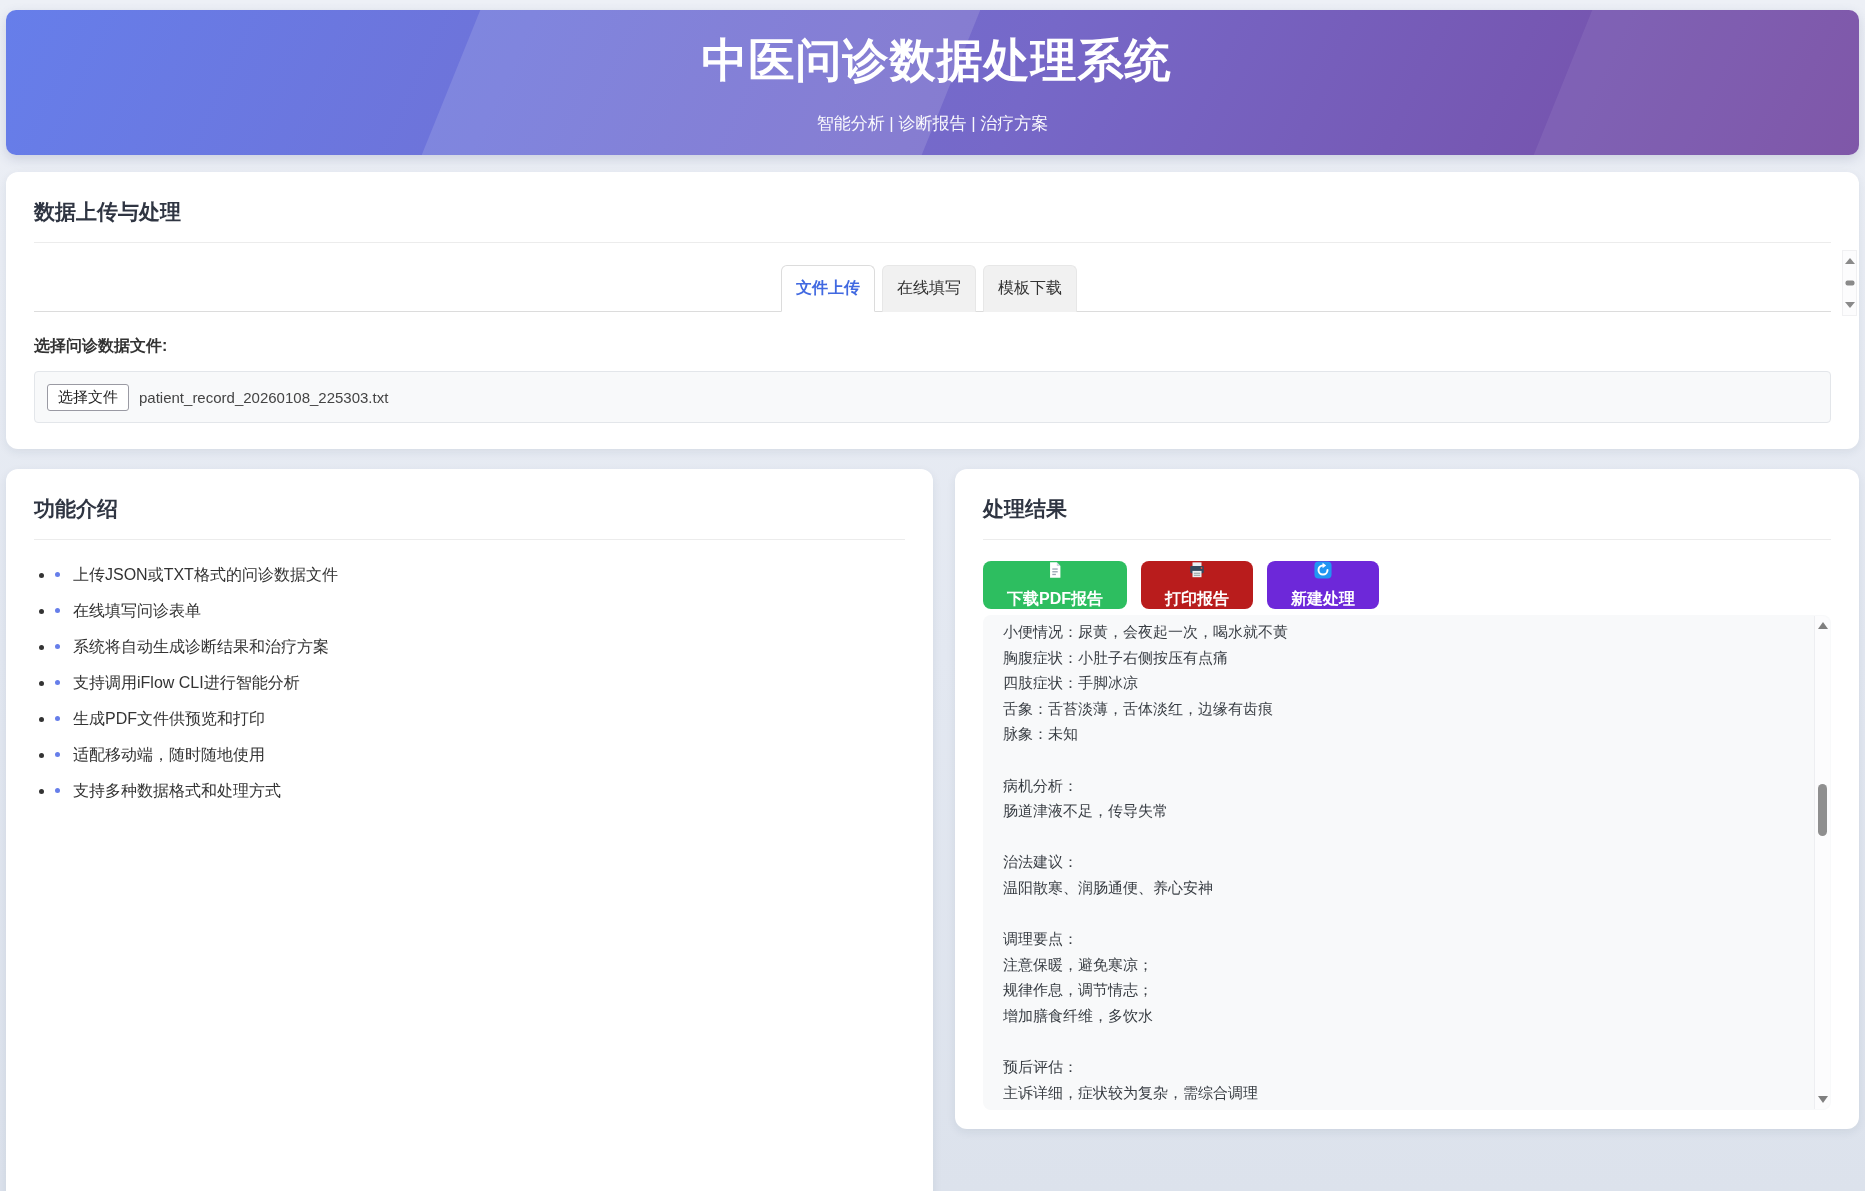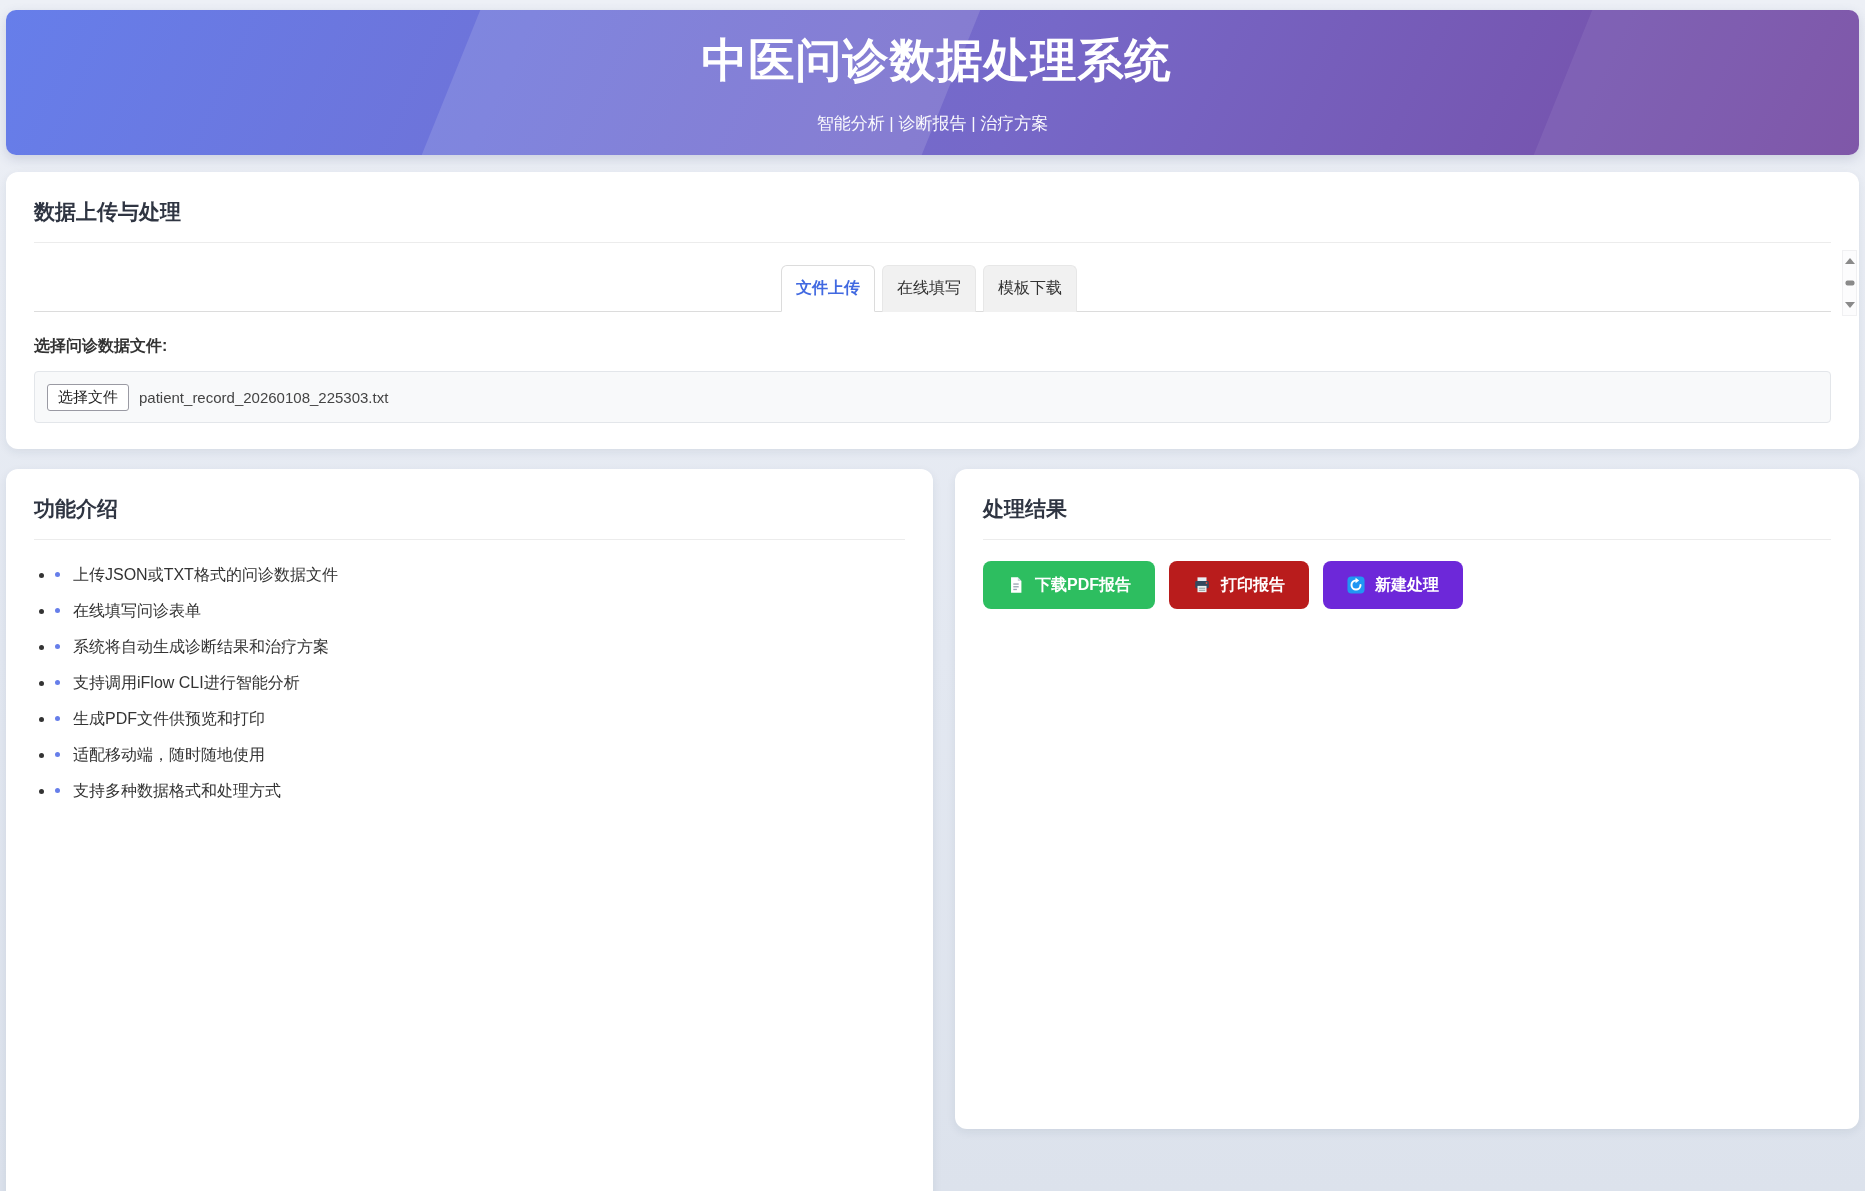--- a/index.html
+++ b/index.html
@@ -98,21 +98,21 @@
   .features-list li { font-size:16px; color:#333; margin-bottom: 14px; line-height:22px; }
   .dot {
     display:inline-block; width:5px; height:5px; border-radius:50%;
     background:#667eea; vertical-align:middle; margin:0 13px 2px 0;
   }
 
   .actions { display:flex; gap: 14px; margin-top: 21px; }
   .btn {
     height:48px; padding: 0 24px; border:none; border-radius:8px; cursor:pointer;
     display:inline-flex; align-items:center; gap:10px;
-    color:#fff; font-size:16px; font-weight:bold; font-family:inherit;
+    color:#fff; font-size:16px; font-weight:bold; font-family:inherit;flex-direction:column;
   }
   .btn-green  { background:#2dbe60; }
   .btn-orange { background:#b91c1c; }
   .btn-dark   { background:#6d28d9; }
   .icon { display:inline-flex; width:18px; height:18px; }
   .icon svg { width:100%; height:100%; }
 
   .result-box {
     position:relative; margin-top: 6px; height: 495px;
     background:#f8f9fa; border-radius: 8px; overflow:hidden;
@@ -215,16 +215,42 @@
             <svg viewBox="0 0 20 20">
                 <rect x="0.5" y="0.5" width="19" height="19" rx="4.5" fill="#2196f3"></rect>
                 <path d="M10 5 A5 5 0 1 0 15 10" stroke="#ffffff" stroke-width="2.2" fill="none" stroke-linecap="round"></path>
                 <path d="M9.5 2 L13.5 5 L9.5 8 Z" fill="#ffffff"></path>
               </svg>
           </span>
           <span>新建处理</span>
         </button>
       </div>
 
+      <div class="result-box">
+        <div class="result-text">小便情况：尿黄，会夜起一次，喝水就不黄
+胸腹症状：小肚子右侧按压有点痛
+四肢症状：手脚冰凉
+舌象：舌苔淡薄，舌体淡红，边缘有齿痕
+脉象：未知
+
+病机分析：
+肠道津液不足，传导失常
+
+治法建议：
+温阳散寒、润肠通便、养心安神
+
+调理要点：
+注意保暖，避免寒凉；
+规律作息，调节情志；
+增加膳食纤维，多饮水
+
+预后评估：
+主诉详细，症状较为复杂，需综合调理</div>
+        <div class="vscroll">
+          <span class="arr-up"></span>
+          <span class="thumb"></span>
+          <span class="arr-down"></span>
+        </div>
+      </div>
     </section>
 
   </div>
 </div>
 
 </body></html>

